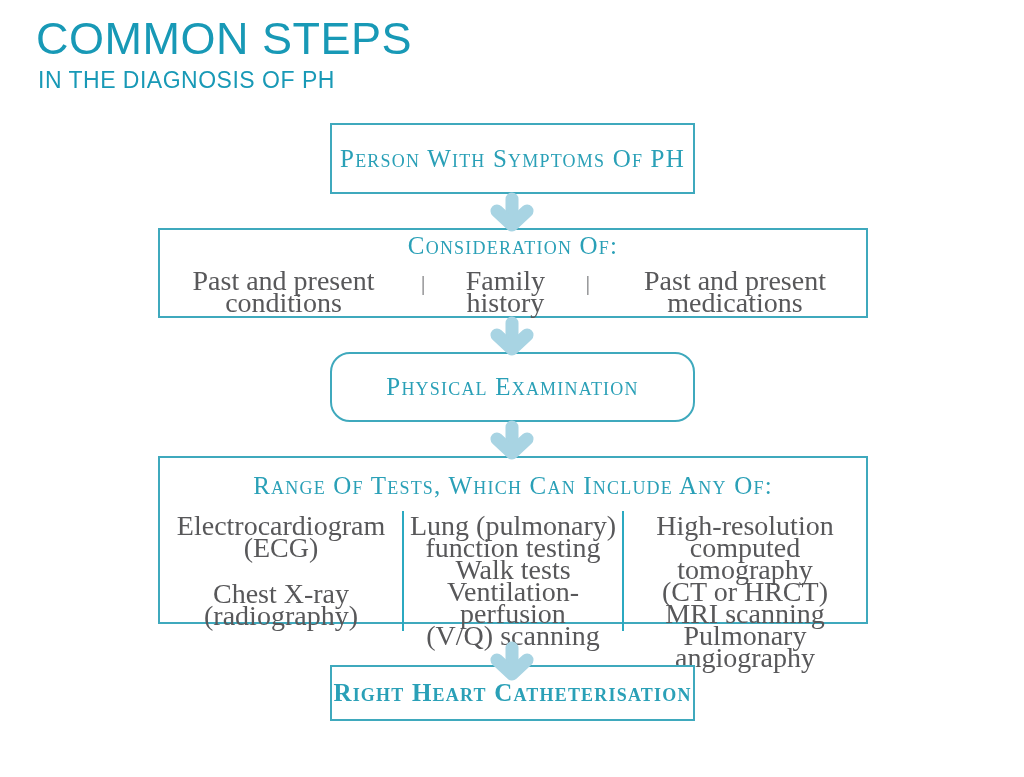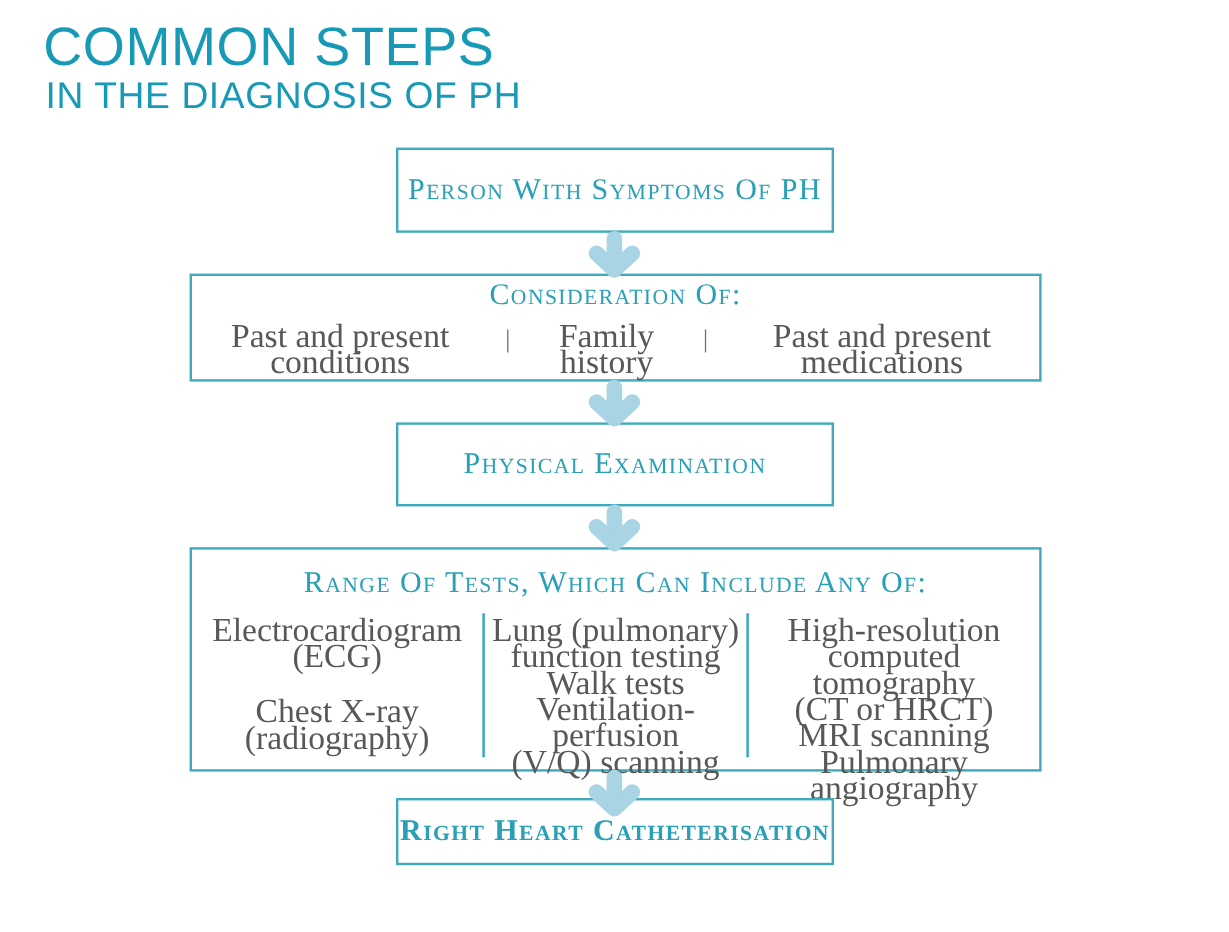--- a/index.html
+++ b/index.html
@@ -21,21 +21,21 @@
     line-height: 46px;
     letter-spacing: 0.5px;
     color: #1899b6;
   }
   .subtitle {
     position: absolute;
     left: 38px;
     top: 63px;
     font-family: "Liberation Sans", sans-serif;
     font-weight: normal;
-    font-size: 31px;
+    font-size: 23px;
     line-height: 34px;
     letter-spacing: 0.5px;
     color: #1899b6;
   }
   .box {
     position: absolute;
     box-sizing: border-box;
     border: 2px solid #3fa9bd;
     background: #ffffff;
     display: flex;
@@ -53,22 +53,22 @@
   }
   .gray-text {
     color: #58585a;
     font-size: 28px;
     line-height: 22px;
     text-align: center;
     white-space: pre-line;
   }
   .box1 { left: 330px; top: 123px; width: 365px; height: 71px; }
   .box2 { left: 158px; top: 228px; width: 710px; height: 90px; gap: 11px; }
-  .box3 { left: 330px; top: 352px; width: 365px; height: 70px; }
-  .box4 { left: 158px; top: 456px; width: 710px; height: 187px; justify-content: flex-start; padding-top: 15px; }
+  .box3 { left: 330px; top: 352px; width: 365px; height: 70px; border-radius: 20px; }
+  .box4 { left: 158px; top: 456px; width: 710px; height: 168px; justify-content: flex-start; padding-top: 15px; }
   .box5 { left: 330px; top: 665px; width: 365px; height: 56px; font-weight: bold; }
   .consider-line { display: flex; align-items: baseline; gap: 14px; }
   .consider-line .pipe { color: #6d6e70; font-size: 21px; }
   .columns-row {
     display: flex;
     flex-direction: row;
     align-items: center;
     margin-top: 12px;
     height: 120px;
     width: 100%;

